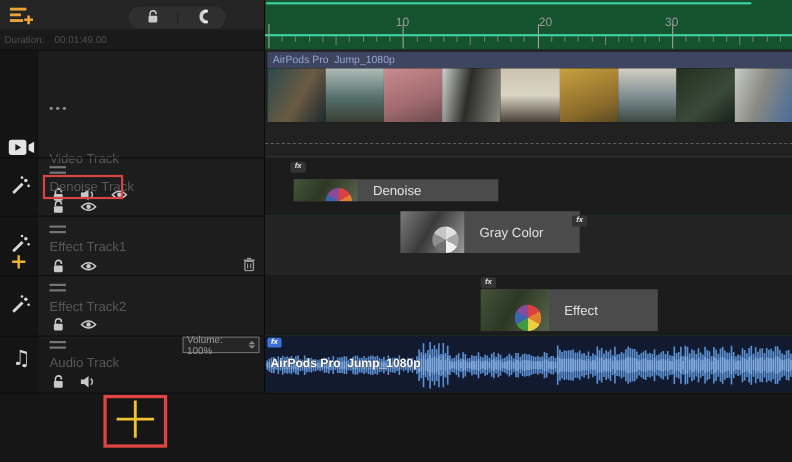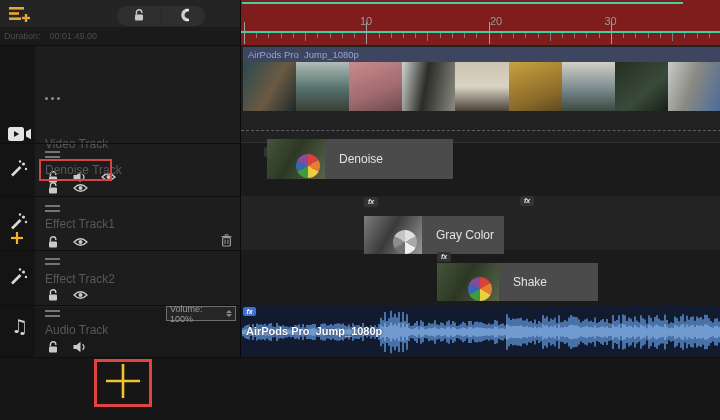--- a/index.html
+++ b/index.html
@@ -35,21 +35,21 @@
   .vol-box .spin i{display:block;width:0;height:0;border-left:3px solid transparent;
     border-right:3px solid transparent}
   .vol-box .spin .up{border-bottom:3px solid #8a8a8a}
   .vol-box .spin .dn{border-top:3px solid #8a8a8a}
   .hl-red{position:absolute;border:3px solid #e04343;pointer-events:none}
   .hl-red2{position:absolute;border:2px solid #d84444;pointer-events:none}
   .big-plus{position:absolute;left:94px;top:359px;width:58px;height:48px;display:flex;
     align-items:center;justify-content:center;cursor:pointer}
 
   
-  .tl{position:absolute;left:240px;top:0;width:480px;height:420px;background:#7f1d1d;
+  .tl{position:absolute;left:240px;top:0;width:480px;height:420px;background:#14532d;
     border-left:1px solid #090909}
   .tlrow{position:absolute;left:0;width:480px}
   .render-line{position:absolute;left:1px;top:2px;width:441px;height:2px;background:#3fd0a4}
   .ruler{position:absolute;left:0;top:0;width:480px;height:45px;cursor:pointer}
   .ruler-line{position:absolute;left:0;top:31px;width:480px;height:2px;background:#3fd0a4}
   .tick{position:absolute;width:1px;background:#7d7d7d}
   .tick.major{background:#a0a0a0;width:1px}
   .rnum{position:absolute;top:15px;transform:translateX(-50%);color:#9a9a9a;font-size:11px}
   .dash-line{position:absolute;left:0;top:130px;width:480px;border-top:1px dashed #5e5e5e}
   .solid-line{position:absolute;left:0;top:142px;width:480px;border-top:1px solid #313131}
@@ -363,37 +363,37 @@
           <div class="ftile f3"></div>
           <div class="ftile f4"></div>
           <div class="ftile f5"></div>
           <div class="ftile f6"></div>
           <div class="ftile f7"></div>
           <div class="ftile f8"></div>
         </div>
     </div>
 
     <span class="fxbadge" style="left:23px;top:147px">fx</span>
-    <div class="eclip" style="left:26px;top:139px;width:186px;height:40px">
+    <div class="eclip" style="left:26px;top:163px;width:186px;height:20px">
       <span class="thumb"></span>
       <span class="elabel">Denoise</span>
     </div>
 
     <span class="fxbadge" style="left:123px;top:197px">fx</span>
-    <div class="eclip" style="left:123px;top:216px;width:140px;height:38px">
+    <div class="eclip" style="left:123px;top:192px;width:163px;height:38px">
       <span class="thumb gray"></span>
       <span class="elabel">Gray Color</span>
     </div>
 
     <span class="fxbadge" style="left:279px;top:196px">fx</span>
 
     <span class="fxbadge" style="left:196px;top:252px">fx</span>
     <div class="eclip" style="left:196px;top:263px;width:161px;height:38px">
       <span class="thumb" style="width:62px"></span>
-      <span class="elabel">Shake</span>
+      <span class="elabel">Effect</span>
     </div>
 
     <div class="aclip">
       <svg width="480" height="50">
         <path id="wavepath" stroke="#5b8fd0" stroke-width="1.5" fill="none" d="M2 21.7V30.3M4 20.1V31.9M6 18.9V33.1M8 18.6V33.4M10 21.9V30.1M12 17.9V34.1M14 21.1V30.9M16 17.4V34.6M18 18.8V33.2M20 18.2V33.8M22 18.7V33.3M24 17.7V34.3M26 19.5V32.5M28 17.8V34.2M30 17.1V34.9M32 20.6V31.4M34 21.0V31.0M36 17.1V34.9M38 19.4V32.6M40 20.0V32.0M42 19.3V32.7M44 20.5V31.5M46 20.6V31.4M48 21.3V30.7M50 20.5V31.5M52 21.1V30.9M54 19.0V33.0M56 19.4V32.6M58 18.5V33.5M60 21.2V30.8M62 17.9V34.1M64 21.6V30.4M66 19.0V33.0M68 18.9V33.1M70 18.8V33.2M72 17.9V34.1M74 18.0V34.0M76 21.2V30.8M78 21.1V30.9M80 18.3V33.7M82 17.4V34.6M84 17.5V34.5M86 19.4V32.6M88 19.2V32.8M90 17.9V34.1M92 19.4V32.6M94 18.1V33.9M96 17.4V34.6M98 17.3V34.7M100 18.3V33.7M102 17.4V34.6M104 19.5V32.5M106 20.3V31.7M108 18.4V33.6M110 21.0V31.0M112 17.2V34.8M114 19.5V32.5M116 19.3V32.7M118 19.0V33.0M120 20.7V31.3M122 17.1V34.9M124 22.0V30.0M126 20.5V31.5M128 21.7V30.3M130 19.2V32.8M132 20.9V31.1M134 19.2V32.8M136 21.3V30.7M138 17.9V34.1M140 11.7V40.3M142 14.2V37.8M144 6.0V46.0M146 15.0V37.0M148 12.2V39.8M150 4.8V47.2M152 11.3V40.7M154 7.8V44.2M156 11.6V40.4M158 6.0V46.0M160 15.9V36.1M162 5.9V46.1M164 14.9V37.1M166 8.3V43.7M168 17.0V35.0M170 19.9V32.1M172 19.2V32.8M174 17.0V35.0M176 15.1V36.9M178 19.8V32.2M180 14.2V37.8M182 15.8V36.2M184 20.0V32.0M186 19.4V32.6M188 16.7V35.3M190 17.7V34.3M192 17.4V34.6M194 14.2V37.8M196 18.2V33.8M198 19.0V33.0M200 16.5V35.5M202 17.1V34.9M204 19.2V32.8M206 15.6V36.4M208 14.2V37.8M210 18.4V33.6M212 15.1V36.9M214 16.5V35.5M216 20.0V32.0M218 19.2V32.8M220 17.8V34.2M222 15.7V36.3M224 17.1V34.9M226 19.6V32.4M228 15.0V37.0M230 14.9V37.1M232 18.4V33.6M234 16.1V35.9M236 15.4V36.6M238 16.2V35.8M240 16.0V36.0M242 17.1V34.9M244 17.9V34.1M246 18.5V33.5M248 17.3V34.7M250 18.6V33.4M252 17.9V34.1M254 14.1V37.9M256 14.8V37.2M258 18.9V33.1M260 17.7V34.3M262 17.6V34.4M264 19.5V32.5M266 8.2V43.8M268 11.8V40.2M270 14.0V38.0M272 12.6V39.4M274 12.9V39.1M276 12.4V39.6M278 12.3V39.7M280 11.8V40.2M282 14.5V37.5M284 14.4V37.6M286 12.7V39.3M288 15.7V36.3M290 14.9V37.1M292 17.0V35.0M294 13.6V38.4M296 17.9V34.1M298 15.1V36.9M300 16.4V35.6M302 9.1V42.9M304 12.3V39.7M306 10.3V41.7M308 15.3V36.7M310 12.5V39.5M312 13.8V38.2M314 11.7V40.3M316 17.0V35.0M318 9.3V42.7M320 16.2V35.8M322 15.8V36.2M324 14.0V38.0M326 15.2V36.8M328 11.5V40.5M330 9.1V42.9M332 10.4V41.6M334 11.1V40.9M336 11.3V40.7M338 13.6V38.4M340 16.6V35.4M342 15.0V37.0M344 13.5V38.5M346 12.5V39.5M348 15.6V36.4M350 14.8V37.2M352 15.9V36.1M354 11.5V40.5M356 16.9V35.1M358 16.0V36.0M360 14.2V37.8M362 13.0V39.0M364 15.9V36.1M366 13.1V38.9M368 17.0V35.0M370 17.4V34.6M372 9.0V43.0M374 15.0V37.0M376 13.9V38.1M378 9.2V42.8M380 17.3V34.7M382 8.4V43.6M384 9.2V42.8M386 15.1V36.9M388 11.4V40.6M390 12.7V39.3M392 15.7V36.3M394 10.5V41.5M396 14.5V37.5M398 16.2V35.8M400 9.3V42.7M402 12.2V39.8M404 13.4V38.6M406 17.7V34.3M408 9.4V42.6M410 11.7V40.3M412 15.6V36.4M414 10.9V41.1M416 9.2V42.8M418 12.7V39.3M420 14.4V37.6M422 14.6V37.4M424 8.4V43.6M426 14.1V37.9M428 17.8V34.2M430 16.2V35.8M432 16.9V35.1M434 10.6V41.4M436 12.1V39.9M438 15.2V36.8M440 10.3V41.7M442 8.3V43.7M444 15.5V36.5M446 9.7V42.3M448 13.7V38.3M450 11.0V41.0M452 10.5V41.5M454 14.8V37.2M456 10.4V41.6M458 12.0V40.0M460 11.0V41.0M462 13.3V38.7M464 8.8V43.2M466 9.1V42.9M468 12.2V39.8M470 15.1V36.9M472 16.5V35.5M474 12.8V39.2M476 12.2V39.8M478 15.5V36.5"></path>
         <path id="wavecore" stroke="#7fa8dd" stroke-width="1.5" fill="none" d="M2 24.1V27.9M4 23.4V28.6M6 22.8V29.2M8 22.7V29.3M10 24.1V27.9M12 22.4V29.6M14 23.8V28.2M16 22.1V29.9M18 22.8V29.2M20 22.5V29.5M22 22.7V29.3M24 22.3V29.7M26 23.1V28.9M28 22.3V29.7M30 22.0V30.0M32 23.6V28.4M34 23.7V28.3M36 22.0V30.0M38 23.0V29.0M40 23.3V28.7M42 23.0V29.0M44 23.5V28.5M46 23.6V28.4M48 23.9V28.1M50 23.5V28.5M52 23.8V28.2M54 22.9V29.1M56 23.0V29.0M58 22.6V29.4M60 23.8V28.2M62 22.4V29.6M64 24.0V28.0M66 22.9V29.1M68 22.8V29.2M70 22.8V29.2M72 22.3V29.7M74 22.4V29.6M76 23.9V28.1M78 23.8V28.2M80 22.5V29.5M82 22.2V29.8M84 22.2V29.8M86 23.0V29.0M88 22.9V29.1M90 22.4V29.6M92 23.0V29.0M94 22.4V29.6M96 22.1V29.9M98 22.1V29.9M100 22.5V29.5M102 22.1V29.9M104 23.1V28.9M106 23.4V28.6M108 22.6V29.4M110 23.7V28.3M112 22.1V29.9M114 23.1V28.9M116 23.0V29.0M118 22.9V29.1M120 23.6V28.4M122 22.0V30.0M124 24.2V27.8M126 23.5V28.5M128 24.1V27.9M130 22.9V29.1M132 23.7V28.3M134 22.9V29.1M136 23.9V28.1M138 22.3V29.7M140 19.6V32.4M142 20.7V31.3M144 17.0V35.0M146 21.1V30.9M148 19.8V32.2M150 16.4V35.6M152 19.4V32.6M154 17.8V34.2M156 19.5V32.5M158 17.0V35.0M160 21.5V30.5M162 17.0V35.0M164 21.0V31.0M166 18.0V34.0M168 21.9V30.1M170 23.2V28.8M172 22.9V29.1M174 21.9V30.1M176 21.1V30.9M178 23.2V28.8M180 20.7V31.3M182 21.4V30.6M184 23.3V28.7M186 23.0V29.0M188 21.8V30.2M190 22.2V29.8M192 22.1V29.9M194 20.7V31.3M196 22.5V29.5M198 22.9V29.1M200 21.7V30.3M202 22.0V30.0M204 22.9V29.1M206 21.3V30.7M208 20.7V31.3M210 22.6V29.4M212 21.1V30.9M214 21.7V30.3M216 23.3V28.7M218 22.9V29.1M220 22.3V29.7M222 21.4V30.6M224 22.0V30.0M226 23.1V28.9M228 21.0V31.0M230 21.0V31.0M232 22.6V29.4M234 21.5V30.5M236 21.2V30.8M238 21.6V30.4M240 21.5V30.5M242 22.0V30.0M244 22.3V29.7M246 22.6V29.4M248 22.1V29.9M250 22.7V29.3M252 22.4V29.6M254 20.6V31.4M256 21.0V31.0M258 22.8V29.2M260 22.3V29.7M262 22.2V29.8M264 23.1V28.9M266 18.0V34.0M268 19.6V32.4M270 20.6V31.4M272 20.0V32.0M274 20.1V31.9M276 19.9V32.1M278 19.8V32.2M280 19.6V32.4M282 20.8V31.2M284 20.8V31.2M286 20.0V32.0M288 21.3V30.7M290 21.0V31.0M292 21.9V30.1M294 20.4V31.6M296 22.3V29.7M298 21.1V30.9M300 21.7V30.3M302 18.4V33.6M304 19.8V32.2M306 18.9V33.1M308 21.2V30.8M310 19.9V32.1M312 20.5V31.5M314 19.6V32.4M316 22.0V30.0M318 18.5V33.5M320 21.6V30.4M322 21.4V30.6M324 20.6V31.4M326 21.1V30.9M328 19.5V32.5M330 18.4V33.6M332 19.0V33.0M334 19.3V32.7M336 19.4V32.6M338 20.4V31.6M340 21.8V30.2M342 21.0V31.0M344 20.4V31.6M346 19.9V32.1M348 21.3V30.7M350 21.0V31.0M352 21.4V30.6M354 19.5V32.5M356 21.9V30.1M358 21.5V30.5M360 20.7V31.3M362 20.2V31.8M364 21.5V30.5M366 20.2V31.8M368 21.9V30.1M370 22.1V29.9M372 18.4V33.6M374 21.0V31.0M376 20.5V31.5M378 18.4V33.6M380 22.1V29.9M382 18.1V33.9M384 18.4V33.6M386 21.1V30.9M388 19.4V32.6M390 20.0V32.0M392 21.4V30.6M394 19.0V33.0M396 20.8V31.2M398 21.6V30.4M400 18.5V33.5M402 19.8V32.2M404 20.3V31.7M406 22.3V29.7M408 18.5V33.5M410 19.6V32.4M412 21.3V30.7M414 19.2V32.8M416 18.4V33.6M418 20.0V32.0M420 20.8V31.2M422 20.9V31.1M424 18.1V33.9M426 20.6V31.4M428 22.3V29.7M430 21.6V30.4M432 21.9V30.1M434 19.1V32.9M436 19.8V32.2M438 21.1V30.9M440 18.9V33.1M442 18.0V34.0M444 21.3V30.7M446 18.7V33.3M448 20.4V31.6M450 19.2V32.8M452 19.0V33.0M454 21.0V31.0M456 19.0V33.0M458 19.7V32.3M460 19.3V32.7M462 20.3V31.7M464 18.2V33.8M466 18.4V33.6M468 19.8V32.2M470 21.1V30.9M472 21.7V30.3M474 20.1V31.9M476 19.8V32.2M478 21.3V30.7"></path>
       </svg>
       <span class="afx">fx</span>
       <span class="atitle">AirPods Pro  Jump_1080p</span>
     </div>

